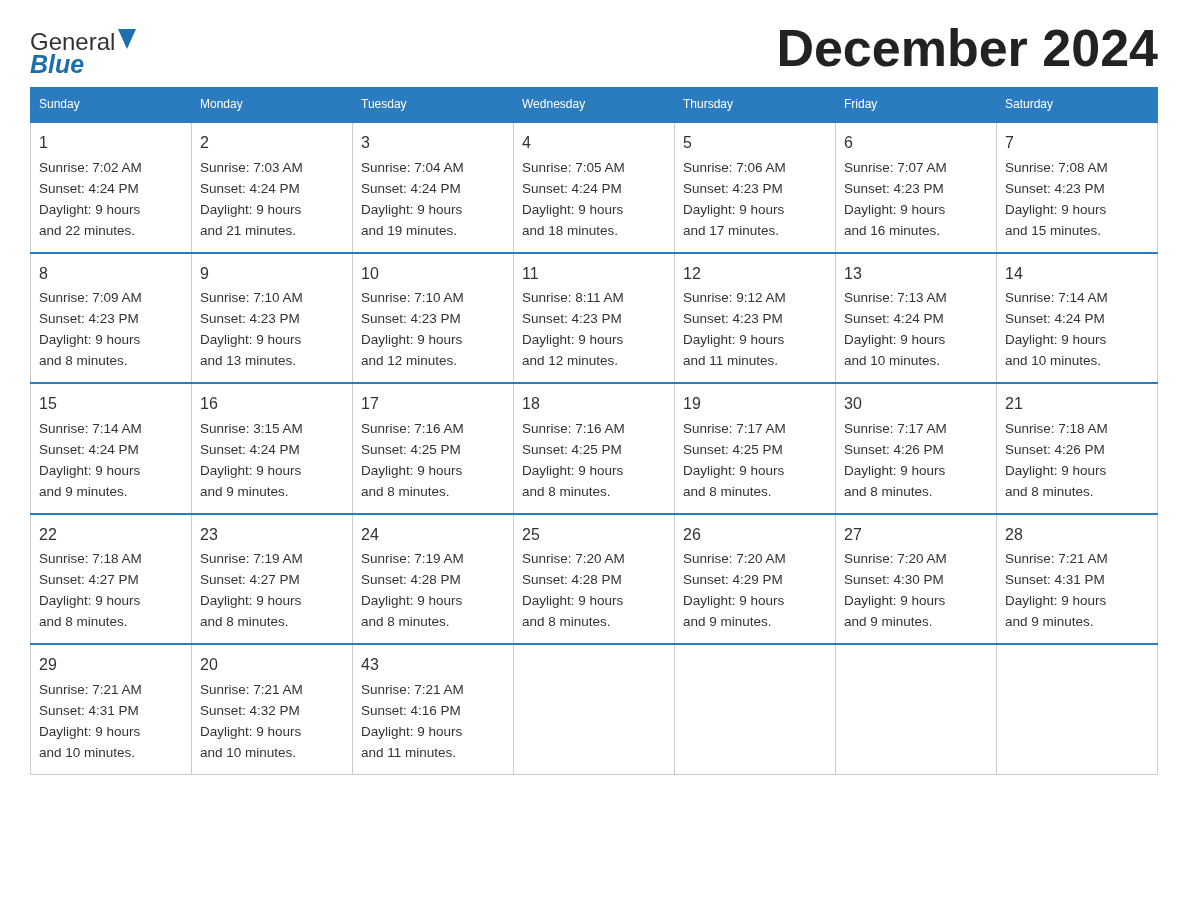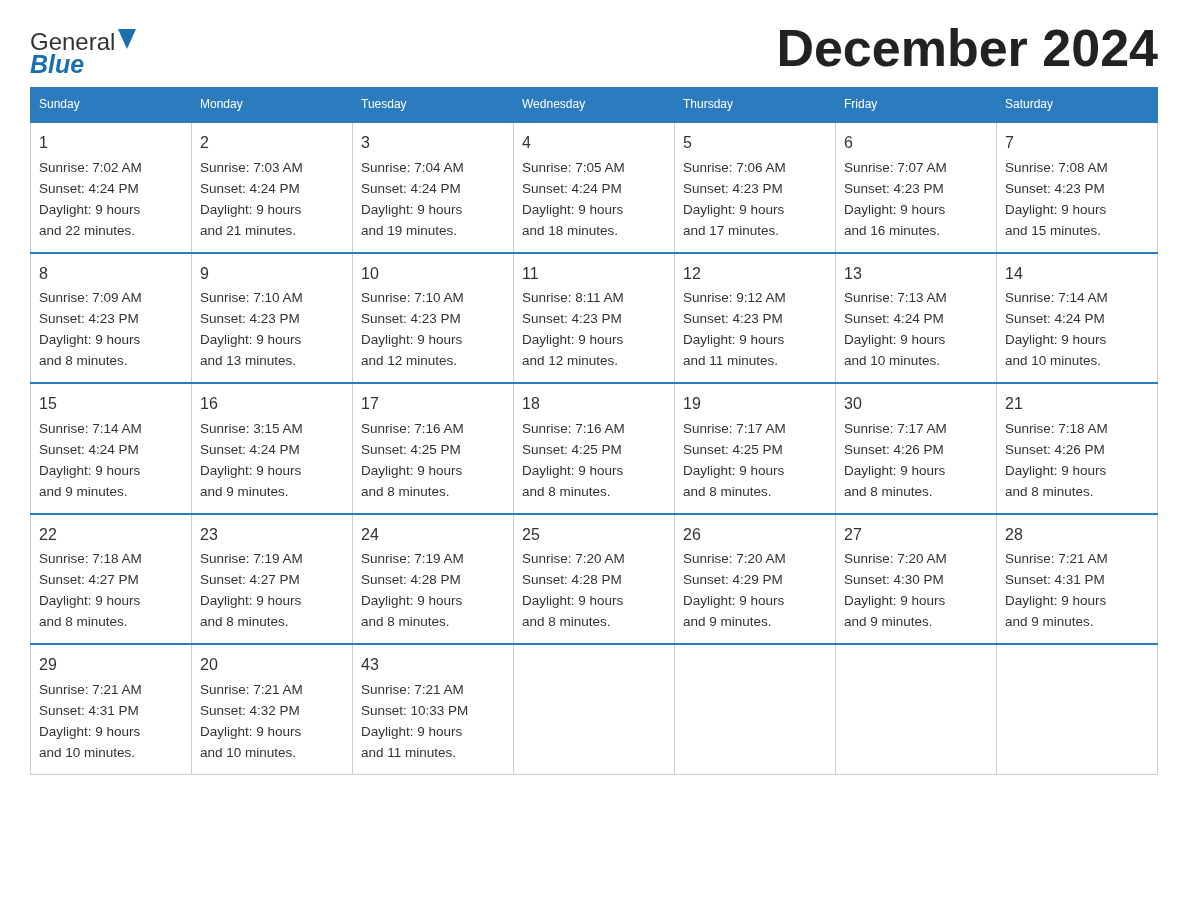--- a/index.html
+++ b/index.html
@@ -342,21 +342,21 @@
         <td>
         <span class="day-num">20</span>
         <span>Sunrise: 7:21 AM</span><br>
         <span>Sunset: 4:32 PM</span><br>
         <span>Daylight: 9 hours</span><br>
         <span>and 10 minutes.</span>
       </td>
         <td>
         <span class="day-num">43</span>
         <span>Sunrise: 7:21 AM</span><br>
-        <span>Sunset: 10:33 PM</span><br>
+        <span>Sunset: 4:16 PM</span><br>
         <span>Daylight: 9 hours</span><br>
         <span>and 11 minutes.</span>
       </td>
         <td class="empty"></td>
         <td class="empty"></td>
         <td class="empty"></td>
         <td class="empty"></td>
       </tr>
     </tbody>
 </table>

